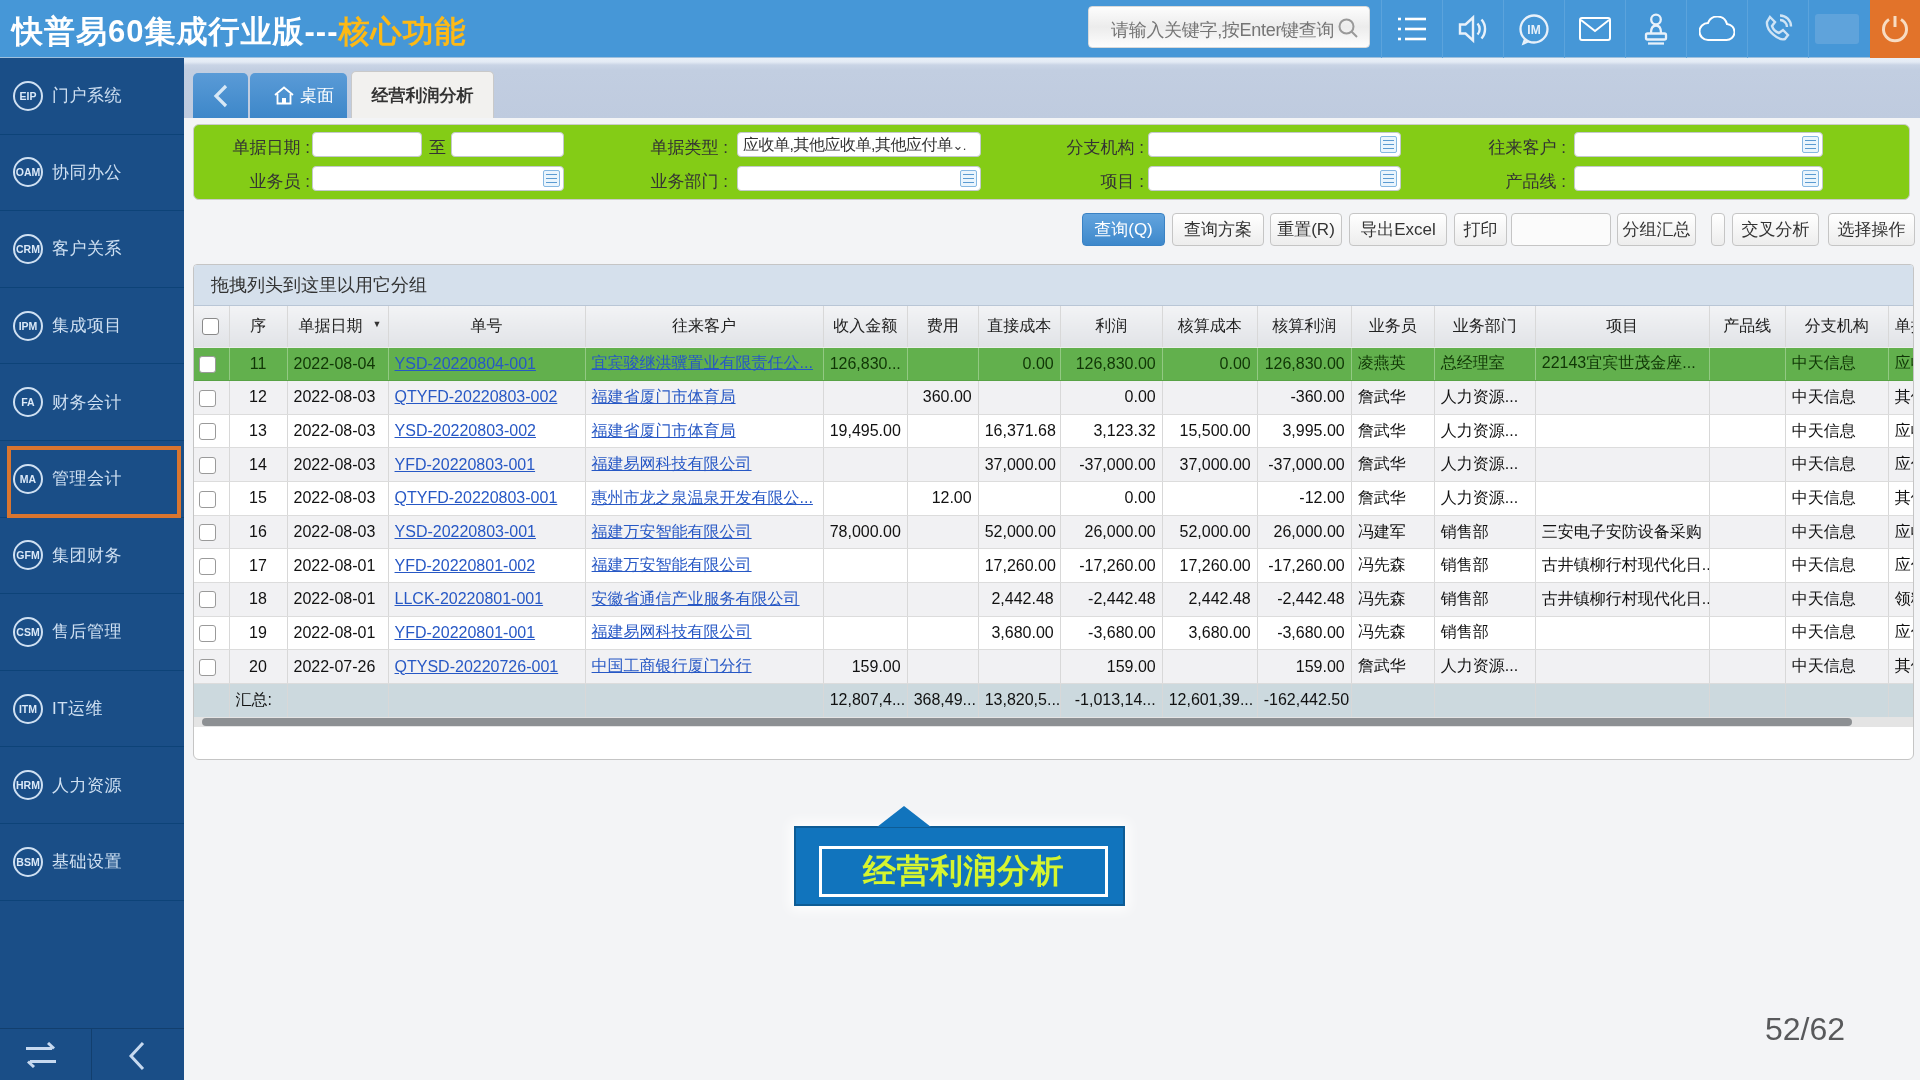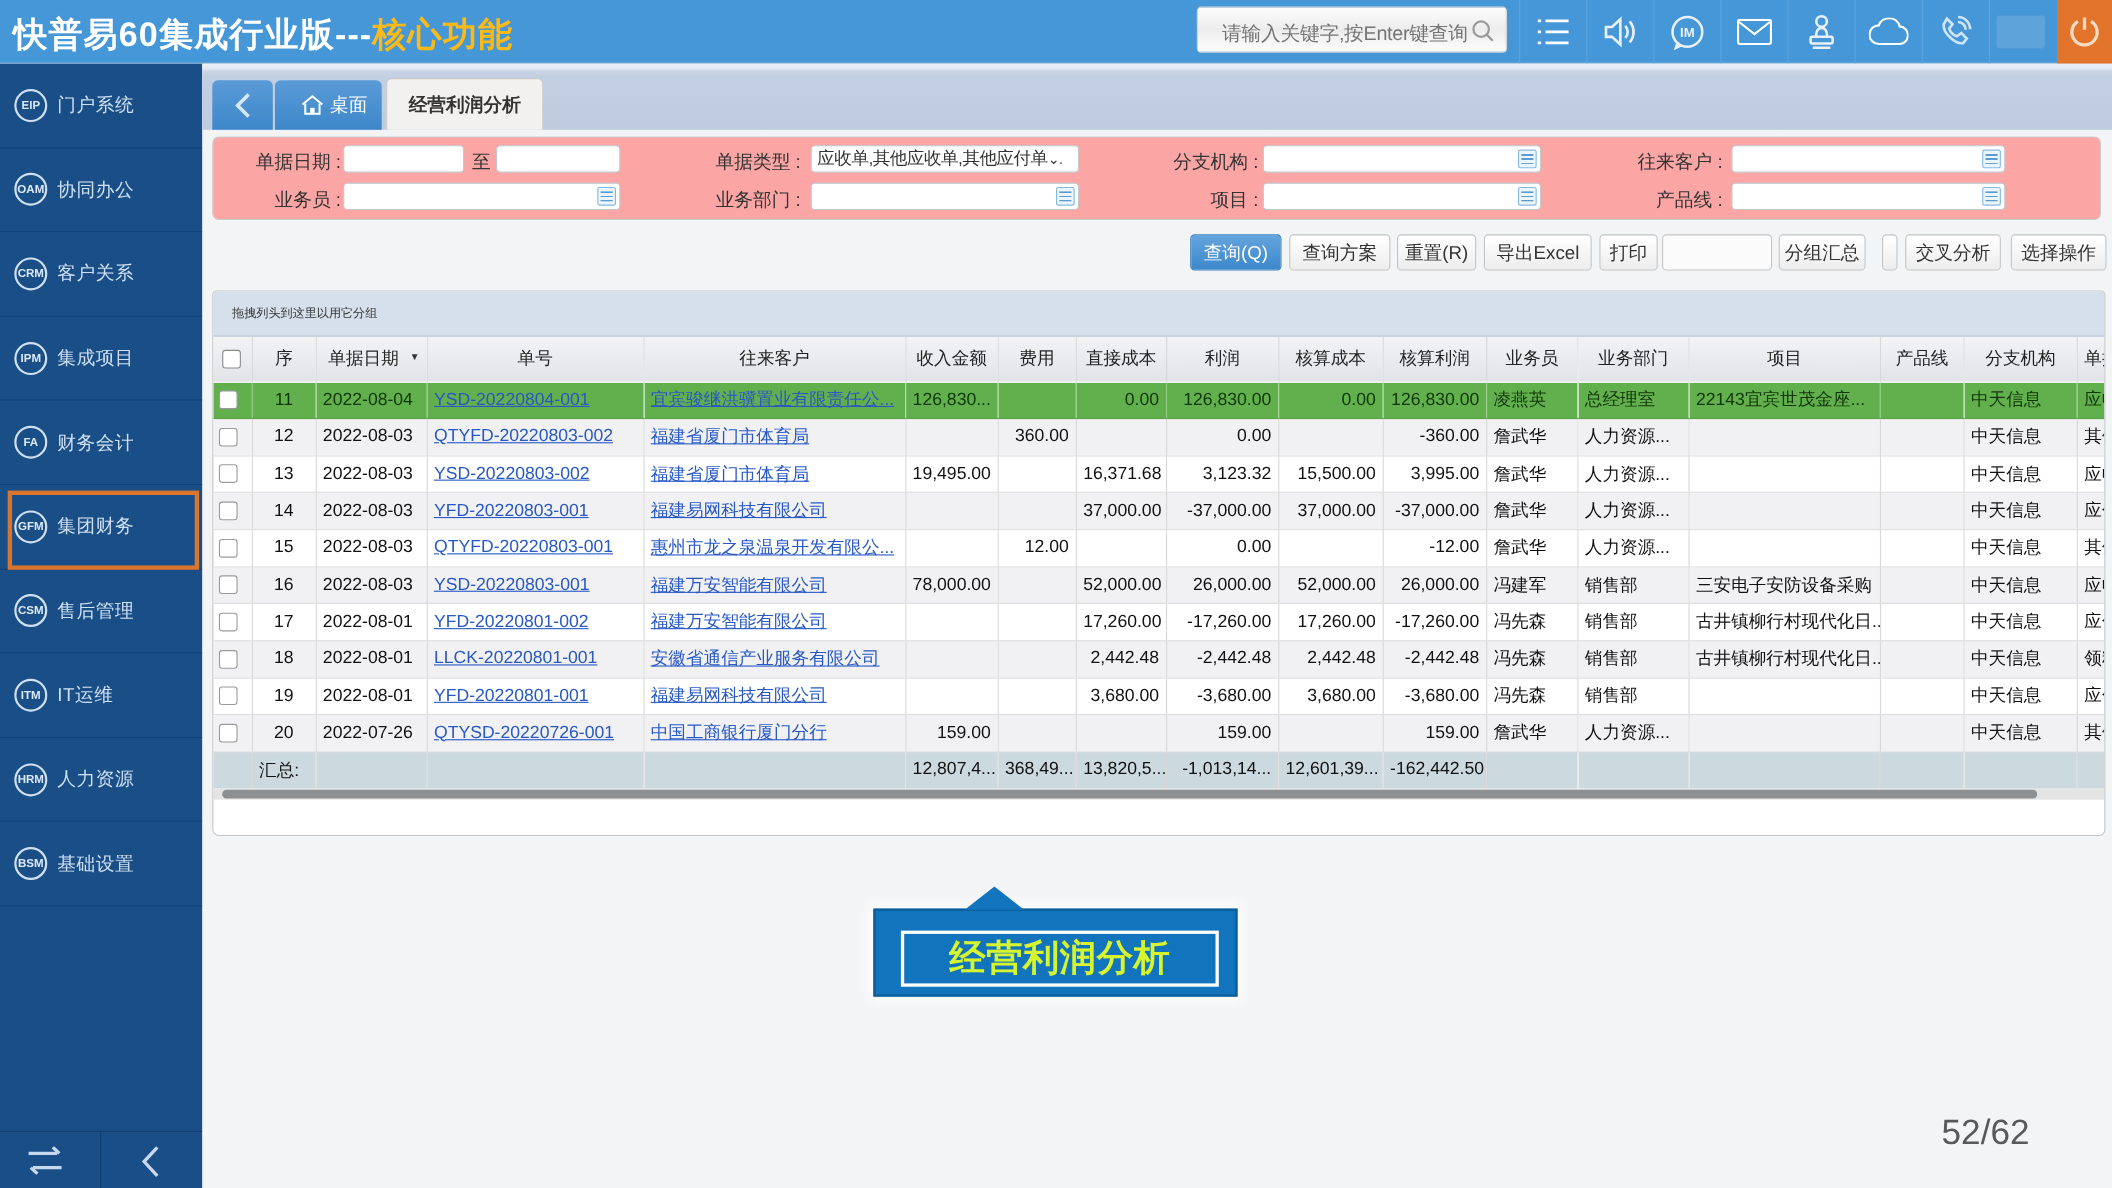--- a/index.html
+++ b/index.html
@@ -20,30 +20,30 @@
 #fabox{position:absolute;left:7px;top:388px;width:174px;height:72px;border:4px solid #d9752f;z-index:5;}
 #sbot{position:absolute;left:0;top:970px;width:184px;height:52px;border-top:1px solid #123f6e;}#sbot .dv{position:absolute;left:91px;top:0;width:1px;height:52px;background:#123f6e;}
 
 #main{position:absolute;left:184px;top:58px;width:1736px;height:1022px;background:#f3f4f6;}
 #tabstrip{position:absolute;left:0;top:0;width:1736px;height:60px;background:linear-gradient(#eaf0f8 0,#e3eaf4 4px,#c9d4e5 7px,#c2cee1 12px,#bfcbdf 100%);}
 .tab{position:absolute;bottom:0;border-radius:5px 5px 0 0;font-size:17px;display:flex;align-items:center;justify-content:center;}
 #tabback{left:9px;width:55px;height:45px;background:linear-gradient(#5a9bd7,#3d87c9);}
 #tabdesk{left:66px;width:97px;height:45px;background:linear-gradient(#5a9bd7,#3d87c9);color:#fff;gap:6px;padding-left:11px;}
 #tabact{left:167px;width:143px;height:47px;background:#f2f1ef;border:1px solid #c9c9c9;border-bottom:none;color:#333;font-weight:bold;}
 
-#filter{position:absolute;left:9px;top:66px;width:1717px;height:76px;background:#fca5a5;border:1px solid #cbcbcb;border-radius:6px;}
+#filter{position:absolute;left:9px;top:66px;width:1717px;height:76px;background:#84cc16;border:1px solid #cbcbcb;border-radius:6px;}
 .flabel{position:absolute;font-size:17px;color:#333;text-align:right;}
 .finput{position:absolute;height:25px;background:#fff;border:1px solid #c3c8cd;border-radius:4px;}
 .fiico{position:absolute;right:3px;top:3px;width:17px;height:17px;background:#eaf5fd;border:1px solid #85b8e2;border-radius:2px;}.fiico:before{content:"";position:absolute;left:2px;right:2px;top:3px;height:9px;background:repeating-linear-gradient(#5b9bd1 0,#5b9bd1 1.5px,transparent 1.5px,transparent 4px);}
 
 .btn{position:absolute;top:155px;height:33px;background:linear-gradient(#ffffff,#ededed);border:1px solid #c5c5c5;border-radius:4px;font-size:17px;color:#333;display:flex;align-items:center;justify-content:center;}
 .btn.blue{background:linear-gradient(#63a4de,#3d88cb);border-color:#3a82c4;color:#fff;}
 
 #grid{position:absolute;left:9px;top:206px;width:1721px;height:496px;background:#fff;border:1px solid #c5c5c5;border-radius:4px 4px 6px 6px;overflow:hidden;}
-#gbar{position:absolute;left:0;top:0;width:1719px;height:41px;background:#d5e0ec;border-bottom:1px solid #b9c6d6;font-size:11px;color:#333;line-height:41px;padding-left:17px;}
+#gbar{position:absolute;left:0;top:0;width:1719px;height:41px;background:#d5e0ec;border-bottom:1px solid #b9c6d6;font-size:18px;color:#333;line-height:41px;padding-left:17px;}
 #tblwrap{position:absolute;left:0;top:41px;width:1719px;height:411px;overflow:hidden;}
 table{border-collapse:collapse;table-layout:fixed;width:1781px;font-size:16px;margin-left:-1px;}
 th,td{border-right:1px solid #d8d8d8;border-bottom:1px solid #dcdcdc;overflow:hidden;white-space:nowrap;padding:0 6px;height:33.65px;}
 thead th{background:linear-gradient(#f2f3f5,#e1e3e7);font-weight:normal;color:#222;height:41px;border-bottom:1px solid #ededed;}
 tr.green td{background:#62b04d;border-bottom:1px solid #58a245;border-right:1px solid #93c983;color:#103606;}
 tr.even td{background:#f1f1f3;}
 tr.sum td{background:#ccd9de;}
 td.num{text-align:right;}td.ctr{text-align:center;}
 a{color:#2758c5;text-decoration:underline;}
 #hscroll{position:absolute;left:0;top:452px;width:1719px;height:10px;background:#e4e4e4;}
@@ -149,20 +149,24 @@
       <div class="circ">CRM</div>
       <div class="lbl">客户关系</div>
     </div>
   <div class="sitem">
       <div class="circ">IPM</div>
       <div class="lbl">集成项目</div>
     </div>
   <div class="sitem">
       <div class="circ">FA</div>
       <div class="lbl">财务会计</div>
+    </div>
+  <div class="sitem">
+      <div class="circ">MA</div>
+      <div class="lbl">管理会计</div>
     </div>
   <div class="sitem">
       <div class="circ">GFM</div>
       <div class="lbl">集团财务</div>
     </div>
   <div class="sitem">
       <div class="circ">CSM</div>
       <div class="lbl">售后管理</div>
     </div>
   <div class="sitem">

